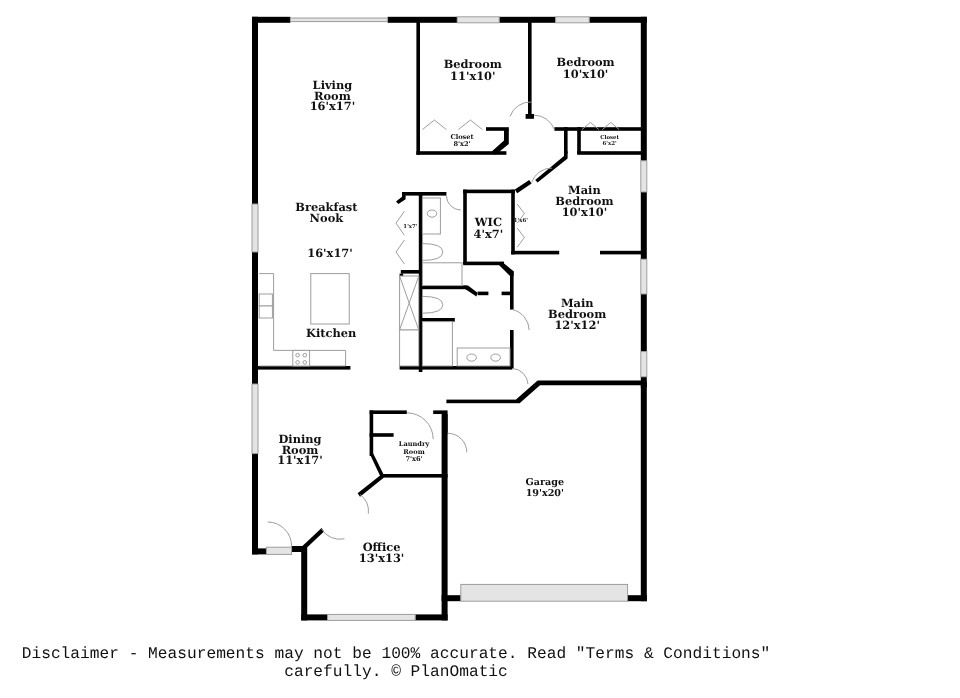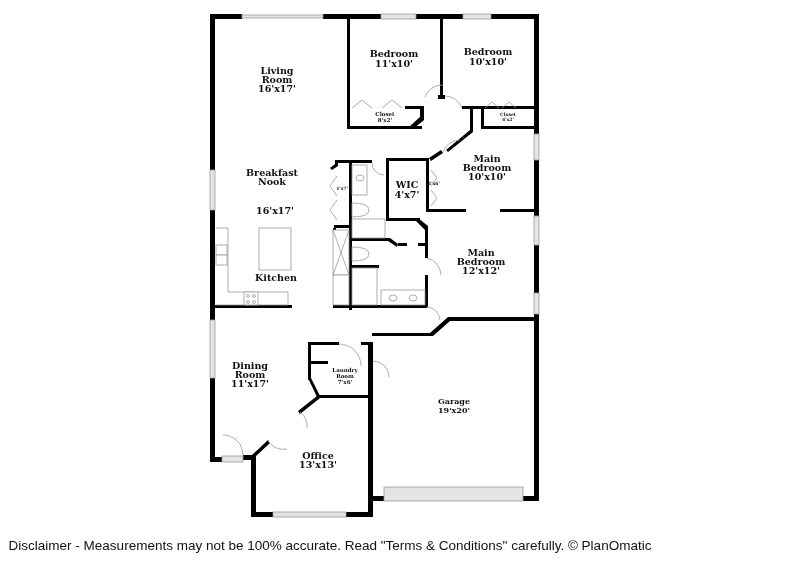--- a/index.html
+++ b/index.html
@@ -8,21 +8,21 @@
   .lbl { font-family:"DejaVu Serif","Liberation Serif",serif; font-weight:bold; fill:#111; text-anchor:middle; }
   .lbl-l { font-size:9.5px; }
   .lbl-m { font-size:8px; }
   .lbl-s { font-size:5.5px; }
   .lbl-xs { font-size:4.5px; }
   .wall { fill:#000; }
   .win { fill:#e4e4e4; stroke:#9a9a9a; stroke-width:0.8; }
   .fix { fill:#fff; stroke:#999; stroke-width:0.8; }
   .door { fill:none; stroke:#999; stroke-width:0.8; }
   #disclaimer { position:absolute; left:0; top:538px; width:660px; text-align:center;
-    font-family:Liberation Sans, sans-serif; font-size:13.5px; color:#111; }
+    font-family:Liberation Mono, monospace; font-size:13.5px; color:#111; }
 </style>
 </head>
 <body>
 
 <svg id="plan" viewBox="0 0 800 582" xmlns="http://www.w3.org/2000/svg">
 
   <g>
 
     <rect class="wall" x="210" y="14" width="5" height="448"></rect>
 

